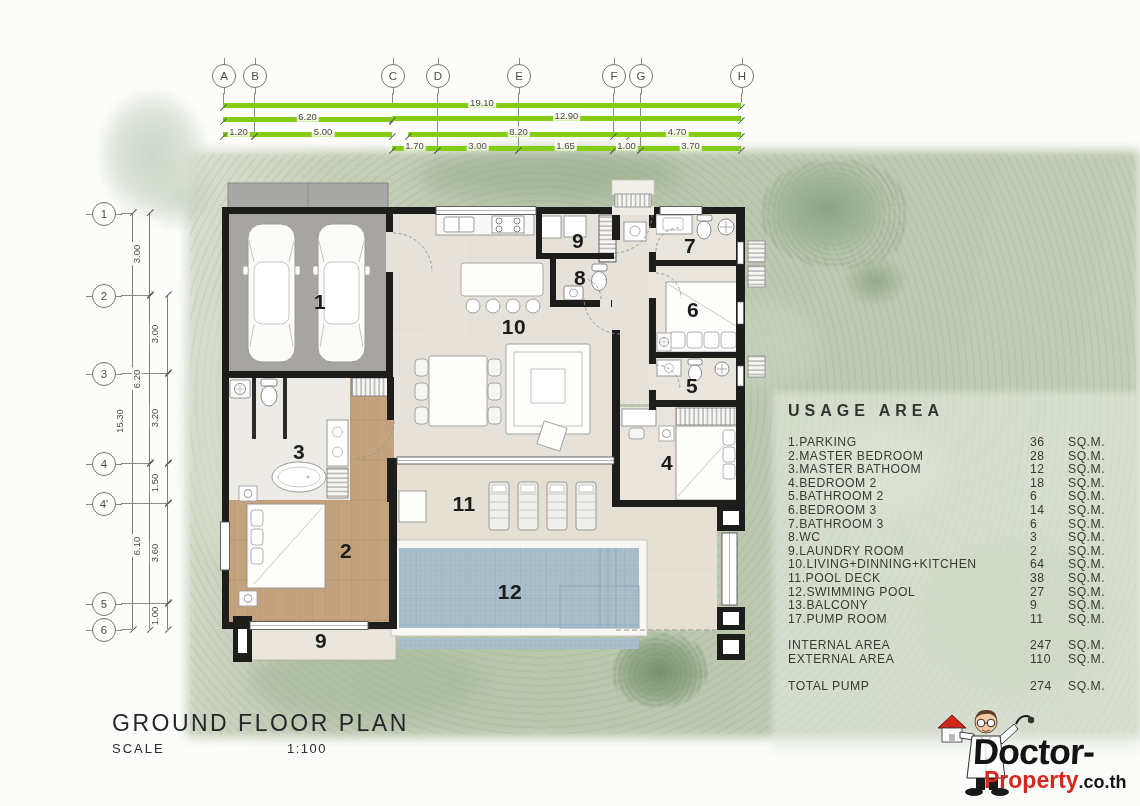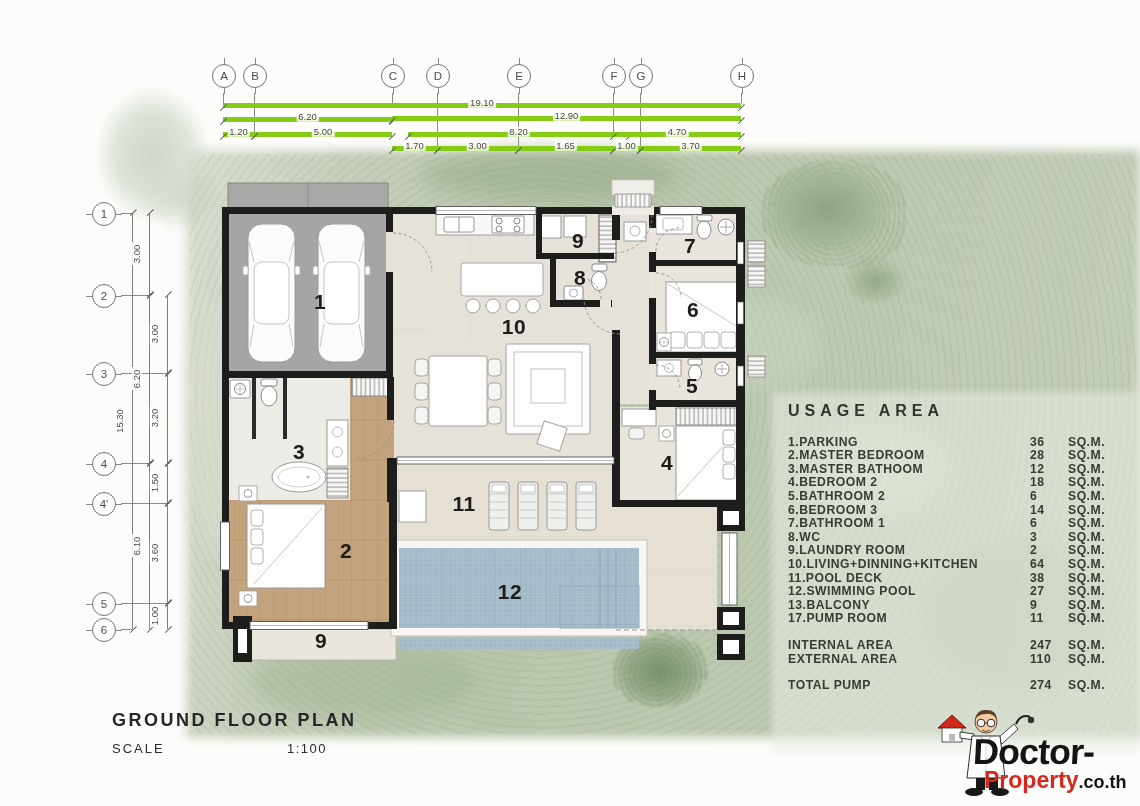--- a/index.html
+++ b/index.html
@@ -42,28 +42,28 @@
   .dimv::before{top:-1px}.dimv::after{bottom:-1px}
   .dl{position:absolute;left:50%;top:-5px;transform:translate(-50%,-50%);
       font-size:9.5px;color:#4a4a48;background:rgba(253,253,251,.88);padding:0 2px;
       line-height:1.1;white-space:nowrap}
   .dlv{position:absolute;left:-13px;top:50%;transform:translate(-50%,-50%) rotate(-90deg);
       font-size:9.5px;color:#4a4a48;background:rgba(253,253,251,.88);padding:0 2px;
       line-height:1.1;white-space:nowrap}
   
   .table-wrap{position:absolute;left:788px;top:402px;width:336px;color:#363c35;z-index:6}
   .ttitle{font-size:16px;font-weight:600;letter-spacing:5px;margin-bottom:15px;color:#2f352e}
-  .trow{display:flex;height:13.6px;align-items:flex-end;font-size:12.2px;letter-spacing:.5px;font-weight:700}
+  .trow{display:flex;height:13.6px;align-items:flex-start;font-size:12.2px;letter-spacing:.5px;font-weight:400}
   .tname{flex:1;white-space:nowrap}
   .tval{width:38px}
   .tunit{width:56px}
   .tgap{height:13px}
   
-  .plan-title{position:absolute;left:112px;top:710px;font-size:18px;letter-spacing:2.5px;
-      color:#26262a;font-weight:700;z-index:6}
+  .plan-title{position:absolute;left:112px;top:710px;font-size:23px;letter-spacing:2.5px;
+      color:#26262a;font-weight:400;z-index:6}
   .scale-label{position:absolute;left:112px;top:741px;font-size:13px;letter-spacing:2px;
       color:#2c2c2e;font-weight:500;z-index:6}
   .scale-value{position:absolute;left:287px;top:741px;font-size:13px;letter-spacing:1.5px;
       color:#2c2c2e;font-weight:500;z-index:6}
   .logo{position:absolute;left:900px;top:698px;z-index:7}
 </style>
 </head>
 <body>
 
 <div class="canvas">
@@ -539,21 +539,21 @@
         <span class="tname">5.BATHROOM 2</span>
         <span class="tval">6</span>
         <span class="tunit">SQ.M.</span>
       </div>
     <div class="trow">
         <span class="tname">6.BEDROOM 3</span>
         <span class="tval">14</span>
         <span class="tunit">SQ.M.</span>
       </div>
     <div class="trow">
-        <span class="tname">7.BATHROOM 1</span>
+        <span class="tname">7.BATHROOM 3</span>
         <span class="tval">6</span>
         <span class="tunit">SQ.M.</span>
       </div>
     <div class="trow">
         <span class="tname">8.WC</span>
         <span class="tval">3</span>
         <span class="tunit">SQ.M.</span>
       </div>
     <div class="trow">
         <span class="tname">9.LAUNDRY ROOM</span>

